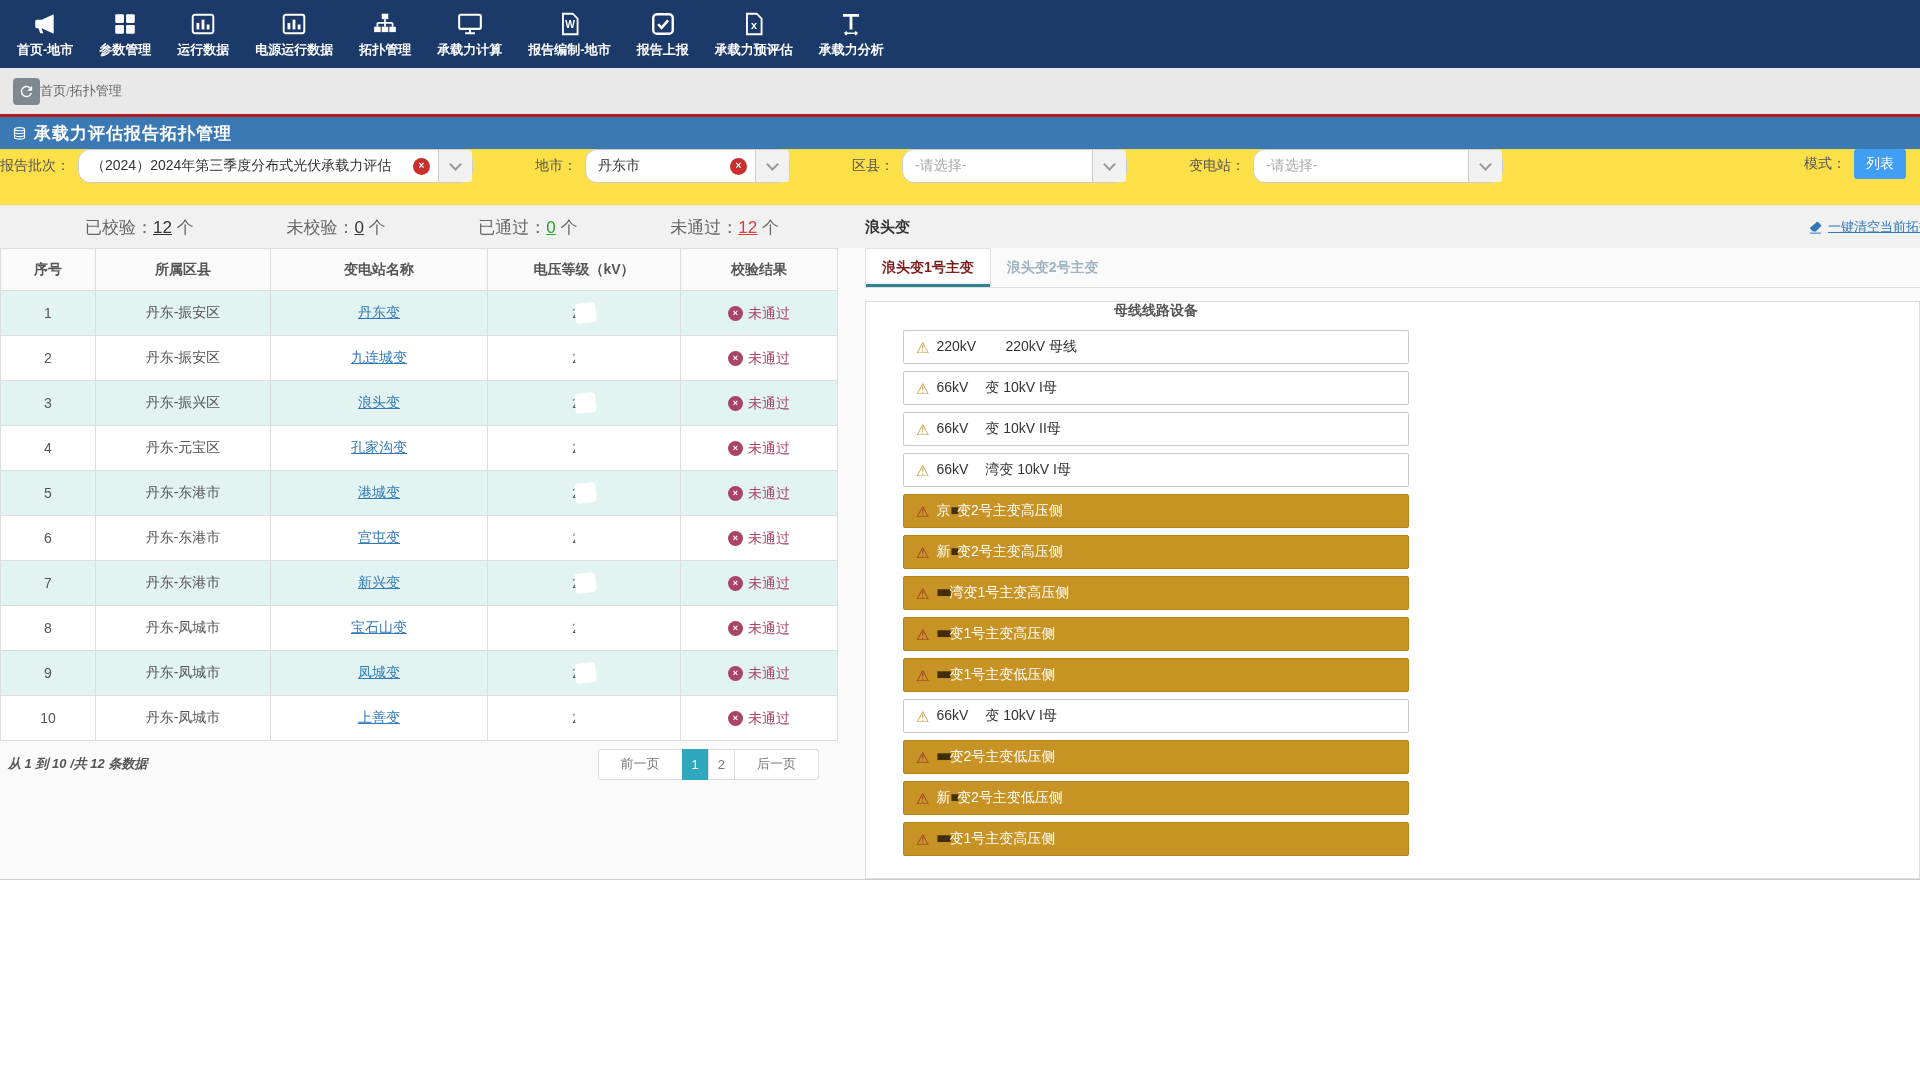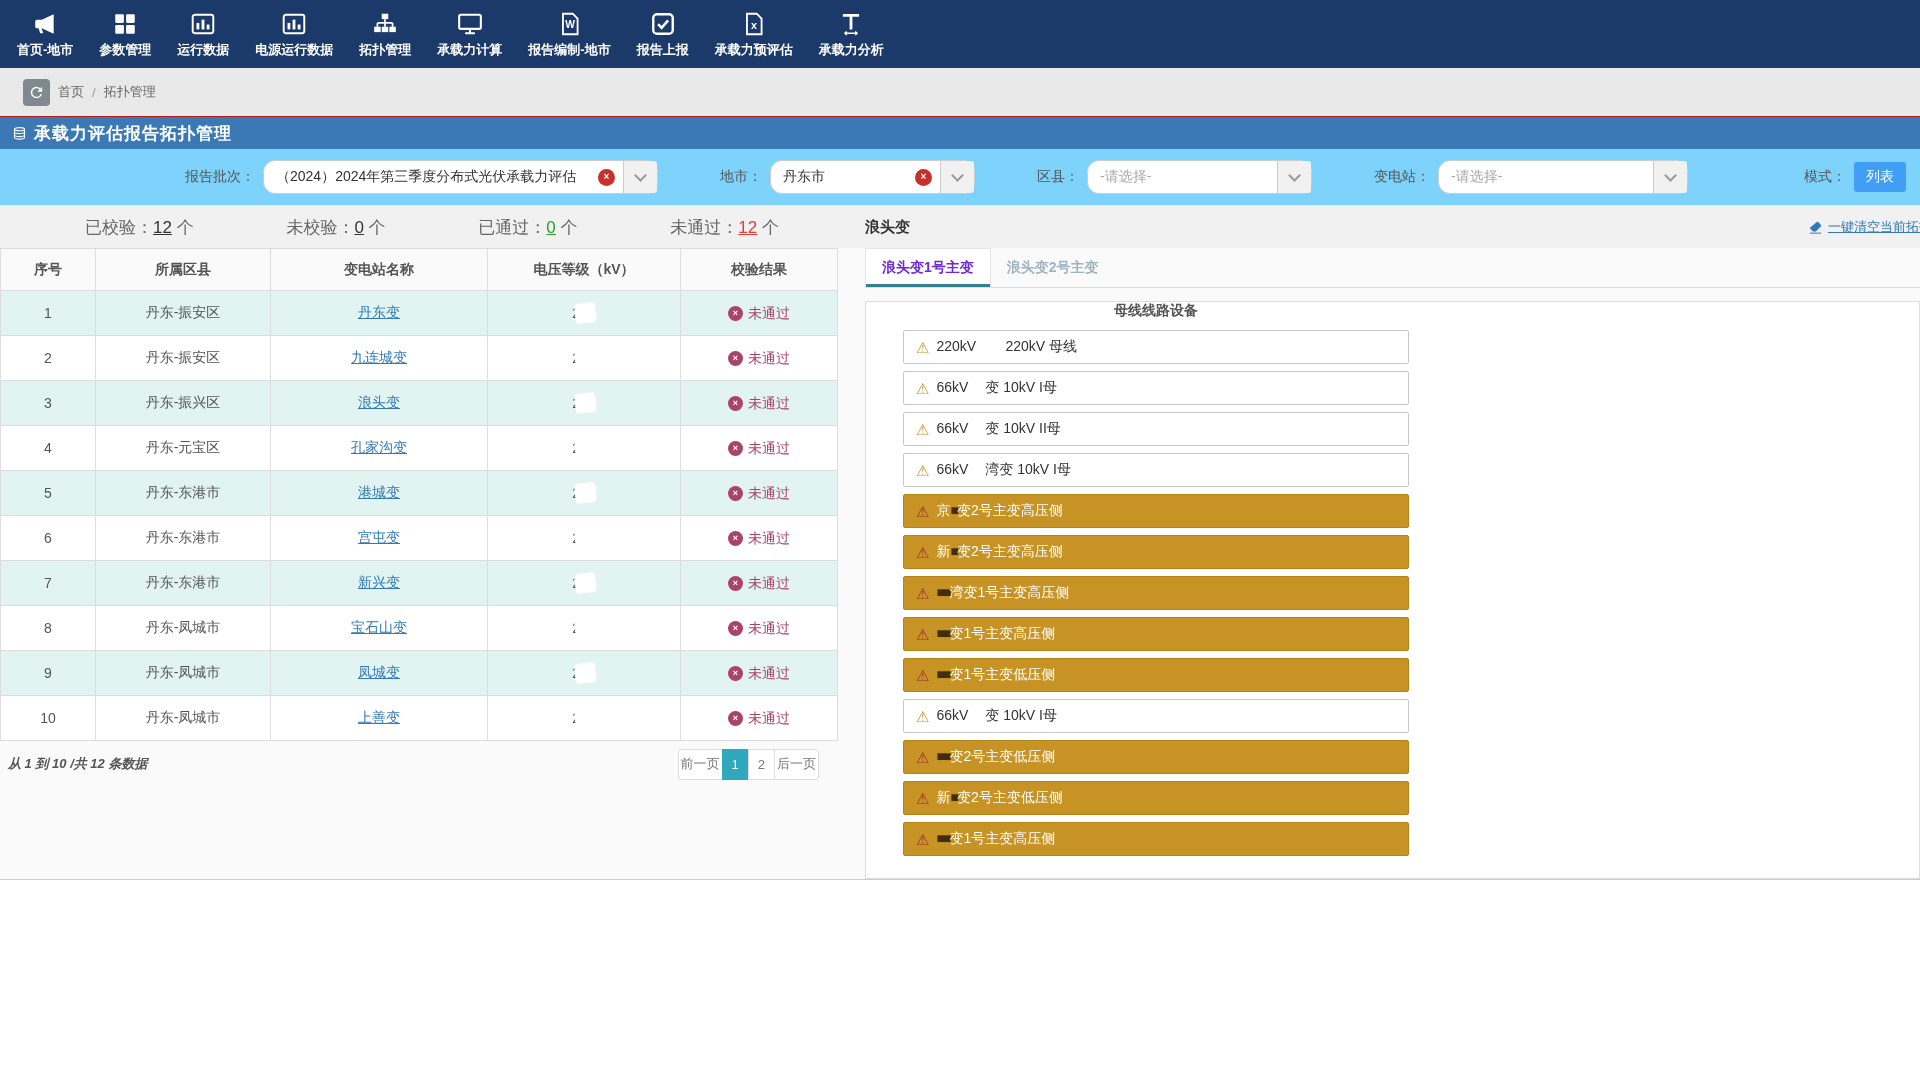--- a/index.html
+++ b/index.html
@@ -9,38 +9,38 @@
   
   .nav{height:68px;background:var(--nav-bg);display:flex;align-items:center;padding-left:4px}
   .nav-item{display:flex;flex-direction:column;align-items:center;justify-content:center;
     color:#fff;padding:0 13px;height:100%;cursor:pointer;gap:4px}
   .nav-icon{height:28px;display:flex;align-items:flex-end}
   .nav-icon svg{width:26px;height:26px;display:block}
   .nav-label{font-size:13px;font-weight:600;white-space:nowrap}
   .nav-item.active .nav-label{font-weight:800}
 
   
-  .crumb{height:49px;background:#e9e9e9;display:flex;align-items:center;padding-left:23px;gap:8px;
-    border-bottom:1px solid #b91c1c}
+  .crumb{height:49px;background:#e9e9e9;display:flex;align-items:center;padding-left:13px;gap:0;
+    border-bottom:3px solid #b91c1c}
   .refresh-btn{width:27px;height:27px;background:#7f898f;border:none;border-radius:4px;
     display:flex;align-items:center;justify-content:center;cursor:pointer}
   .refresh-btn svg{width:17px;height:17px}
   .crumb-text{font-size:13px;color:#666}
   .crumb-sep{font-size:13px;color:#999}
 
   
   .titlebar{height:32px;background:var(--title-bar);color:#fff;display:flex;align-items:center;
     padding-left:12px;gap:7px}
   .titlebar svg{width:15px;height:15px}
   .titlebar h1{font-size:17px;font-weight:bold;letter-spacing:1px}
 
   
   .content{background:#fafafa;border-bottom:1px solid #ccc}
 
-  .filter-row{height:57px;background:#7dd3fc;display:flex;align-items:center;padding-left:185px;
+  .filter-row{height:57px;background:#fde047;display:flex;align-items:flex-start;
     border-bottom:1px solid #e8e8e8}
   .fgroup{display:flex;align-items:center;margin-right:62px}
   .fgroup.mode{margin-left:auto;margin-right:14px}
   .f-label{font-size:14px;color:#555;margin-right:8px;white-space:nowrap}
   .select{height:34px;background:#fff;border:1px solid #ccc;border-radius:12px;display:flex;
     align-items:center;cursor:pointer}
   .w-batch{width:395px}.w-city{width:205px}.w-district{width:225px}.w-sub{width:250px}
   .sel-text{padding:0 8px 0 12px;font-size:14px;color:#333;flex:1;white-space:nowrap;overflow:hidden}
   .sel-text.placeholder{color:#aaa}
   .clear-ico{width:17px;height:17px;min-width:17px;border-radius:50%;background:#c9302c;color:#fff;
@@ -77,32 +77,32 @@
   .v-blob{position:absolute;left:16%;top:-14%;width:76%;height:128%;background:#fff;
     transform:rotate(-6deg);border-radius:4px}
   .err{color:var(--maroon);display:inline-flex;align-items:center;gap:5px;font-size:14px}
   .err-ico{width:15px;height:15px;border-radius:50%;background:var(--maroon);color:#fff;font-size:9px;
     font-weight:bold;display:flex;align-items:center;justify-content:center;line-height:1}
 
   .pager-row{height:46px;display:flex;align-items:center;padding:0 18px 0 8px}
   .pager-summary{font-style:italic;font-size:13px;color:#555;font-weight:bold}
   .pager{margin-left:auto;display:flex}
   .pg-btn{min-width:44px;height:31px;border:1px solid #ddd;background:#fff;color:#777;font-size:13px;
-    display:flex;align-items:center;justify-content:center;padding:0 2px;margin-left:-1px;cursor:pointer}
+    display:flex;align-items:center;justify-content:center;padding:0 22px;margin-left:-1px;cursor:pointer}
   .pg-btn.num{min-width:24px;padding:0 9px}
   .pg-btn:first-child{border-radius:3px 0 0 3px}
   .pg-btn:last-child{border-radius:0 3px 3px 0}
   .pg-btn.active{background:var(--teal-active);color:#fff;border-color:var(--teal-active)}
 
   
   .main-right{flex:1;margin-left:28px;display:flex;flex-direction:column;min-width:0}
   .tabs{display:flex;border-bottom:1px solid #ddd;height:40px}
   .tab{padding:0 16px;display:flex;align-items:center;font-size:14px;font-weight:bold;
     color:#9fb3c0;cursor:pointer}
-  .tab.active{color:#6d28d9;background:#fff;border:1px solid #e2e2e2;border-bottom:none;
+  .tab.active{color:#7f1d1d;background:#fff;border:1px solid #e2e2e2;border-bottom:none;
     box-shadow:inset 0 -3px 0 var(--tab-underline)}
   .panel{margin-top:13px;border:1px solid #ddd;background:#fff;height:578px;overflow:hidden}
   .panel-heads{display:flex;margin-top:0}
   .ph-left{width:580px;text-align:center;font-size:14px;font-weight:bold;color:#555}
   .ph-right{flex:1;text-align:center;font-size:14px;font-weight:bold;color:#555}
   .bus-list{width:506px;margin-left:37px;margin-top:10px}
   .bus-item{height:34px;margin-bottom:7px;display:flex;align-items:center;padding-left:12px;
     font-size:14px;border-radius:2px;cursor:pointer;white-space:nowrap}
   .bus-item.white{background:#fff;border:1px solid #c8c8c8;color:#333}
   .bus-item.gold{background:var(--gold);border:1px solid #b58318;color:#fff}

